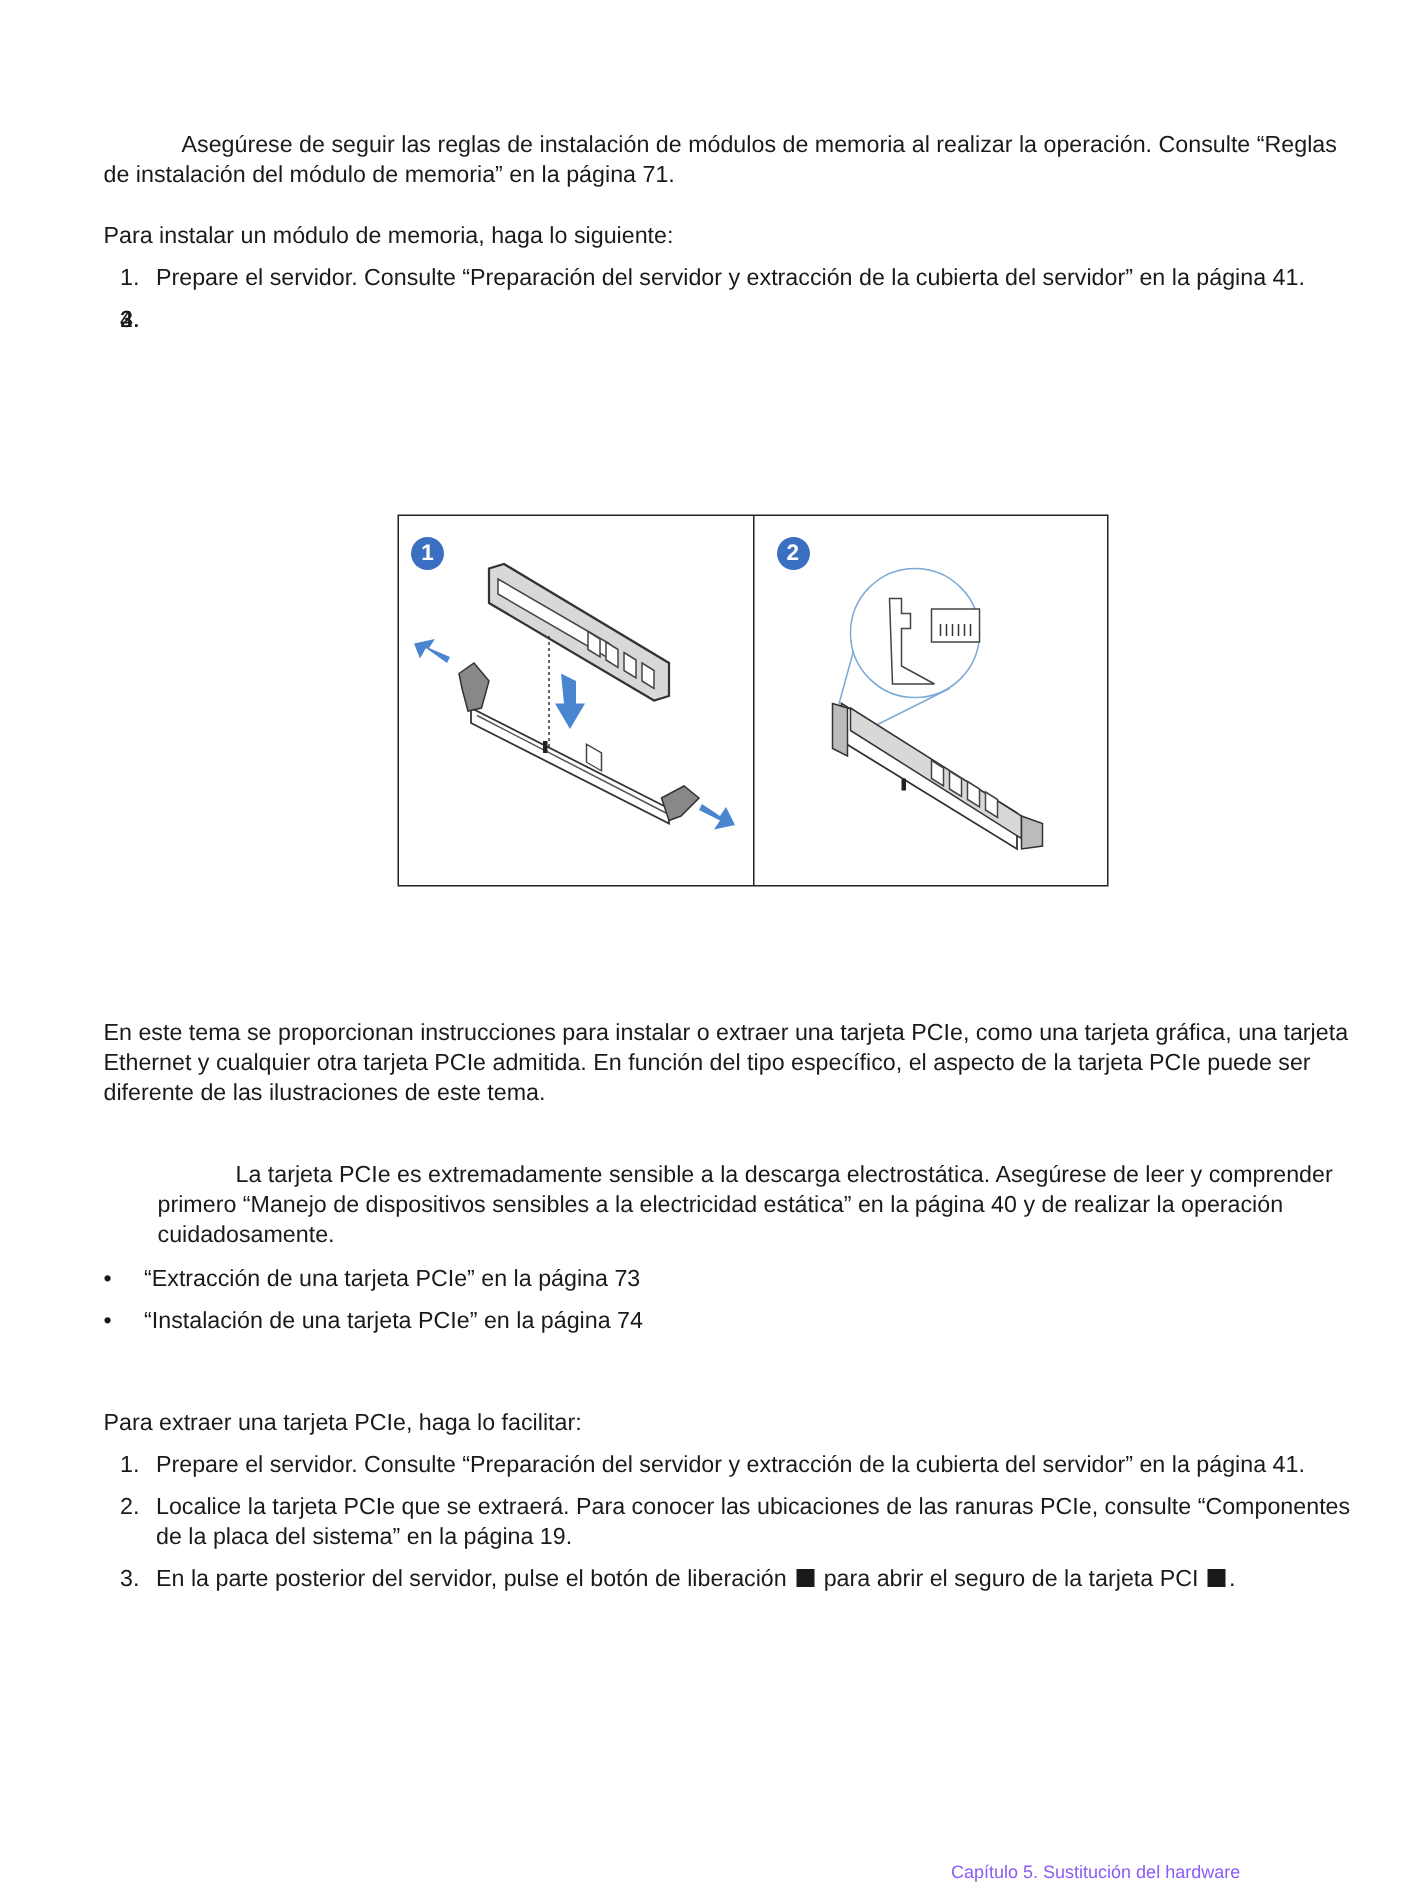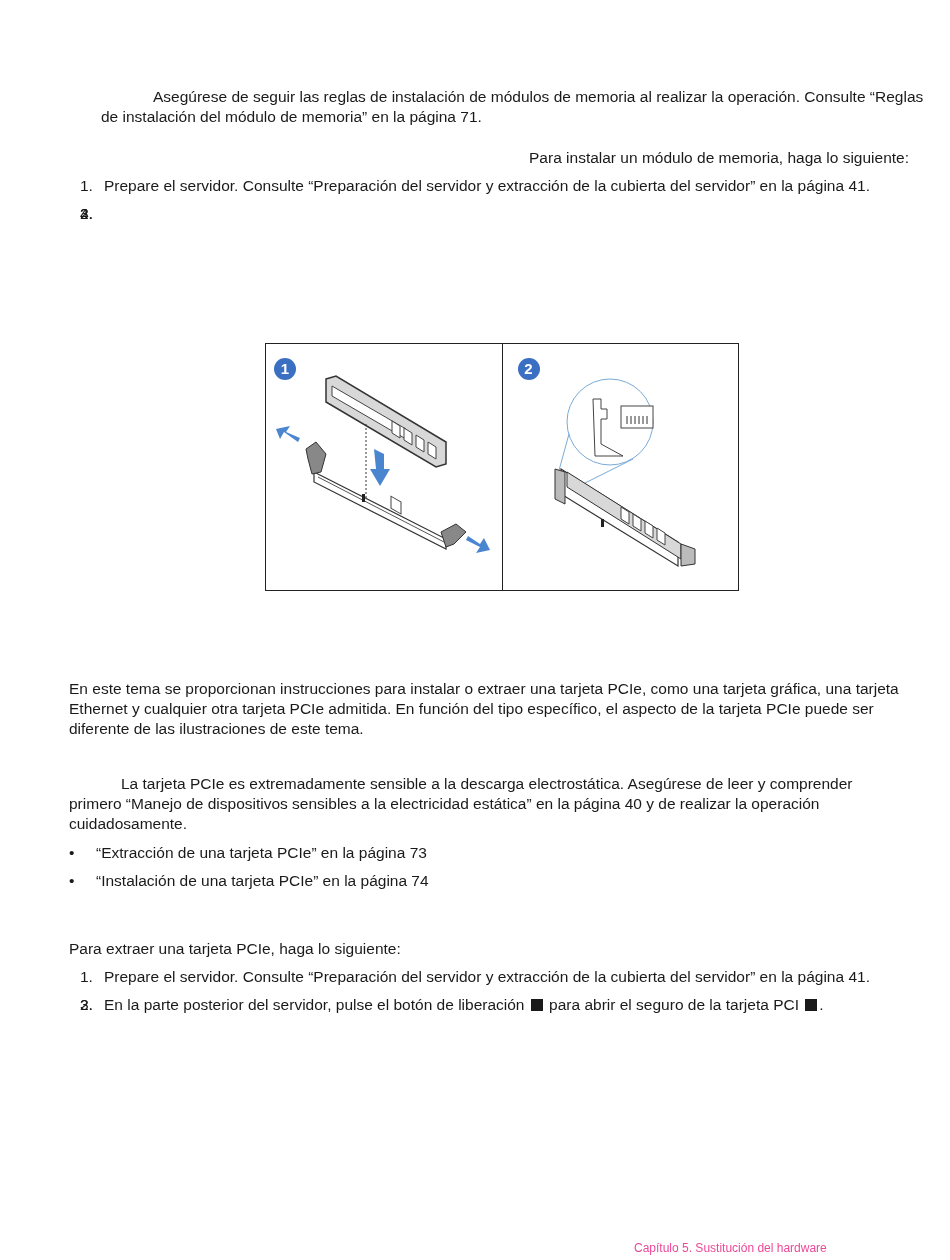--- a/index.html
+++ b/index.html
@@ -13,28 +13,28 @@
   .ul { position: absolute; left: 69px; width: 840px; margin: 0; padding: 0; list-style: none; }
   .ul li { position: relative; padding-left: 27px; line-height: 20px; margin-bottom: 8px; }
   .ul li .bullet { position: absolute; left: 0; top: 0; }
   .sq { display: inline-block; width: 12px; height: 12px; background: #1a1a1a; vertical-align: -1px; margin: 0 2px; }
   .figure { position: absolute; left: 265px; top: 343px; width: 474px; height: 248px;
             border: 1px solid #222; box-sizing: border-box; display: flex; }
   .panel { position: relative; flex: 1; height: 100%; }
   .panel + .panel { border-left: 1px solid #222; }
   .badge { position: absolute; width: 22px; height: 22px; border-radius: 50%; background: #3b6fc2;
            color: #fff; font-weight: bold; font-size: 15px; line-height: 22px; text-align: center; }
-  .footer { position: absolute; left: 634px; top: 1241px; font-size: 12px; color: #ec4899; }
+  .footer { position: absolute; left: 634px; top: 1241px; font-size: 12px; color: #8b5cf6; }
 </style>
 </head>
 <body>
 
-<p class="p indent" style="top:87px;margin-left:32px;">Asegúrese de seguir las reglas de instalación de módulos de memoria al realizar la operación. Consulte “Reglas de instalación del módulo de memoria” en la página 71.</p>
+<p class="p indent" style="top:87px;">Asegúrese de seguir las reglas de instalación de módulos de memoria al realizar la operación. Consulte “Reglas de instalación del módulo de memoria” en la página 71.</p>
 
-<p class="p" style="top:148px;text-align:right;">Para instalar un módulo de memoria, haga lo siguiente:</p>
+<p class="p" style="top:148px;">Para instalar un módulo de memoria, haga lo siguiente:</p>
 
 <ol class="ol" style="top:176px;">
   <li><span class="num">1.</span><span>Prepare el servidor. Consulte “Preparación del servidor y extracción de la cubierta del servidor” en la página 41.</span></li>
   <li><span class="num">2.</span></li>
   <li><span class="num">3.</span></li>
   <li><span class="num">4.</span></li>
 </ol>
 
 <div class="figure">
   <div class="panel">
@@ -91,28 +91,28 @@
       </g>
       <polygon points="52,125 62,128 62,160 52,155" fill="#bbb" stroke="#333"></polygon>
       <polygon points="178,200 192,205 192,220 178,222" fill="#bbb" stroke="#333"></polygon>
       <rect x="98" y="175" width="3" height="8" fill="#222"></rect>
     </svg>
   </div>
 </div>
 
 <p class="p" style="top:679px;">En este tema se proporcionan instrucciones para instalar o extraer una tarjeta PCIe, como una tarjeta gráfica, una tarjeta Ethernet y cualquier otra tarjeta PCIe admitida. En función del tipo específico, el aspecto de la tarjeta PCIe puede ser diferente de las ilustraciones de este tema.</p>
 
-<p class="p indent" style="top:774px;">La tarjeta PCIe es extremadamente sensible a la descarga electrostática. Asegúrese de leer y comprender primero “Manejo de dispositivos sensibles a la electricidad estática” en la página 40 y de realizar la operación cuidadosamente.</p>
+<p class="p indent" style="top:774px;margin-left:36px;">La tarjeta PCIe es extremadamente sensible a la descarga electrostática. Asegúrese de leer y comprender primero “Manejo de dispositivos sensibles a la electricidad estática” en la página 40 y de realizar la operación cuidadosamente.</p>
 
 <ul class="ul" style="top:843px;">
   <li><span class="bullet">•</span><span>“Extracción de una tarjeta PCIe” en la página 73</span></li>
   <li><span class="bullet">•</span><span>“Instalación de una tarjeta PCIe” en la página 74</span></li>
 </ul>
 
-<p class="p" style="top:939px;">Para extraer una tarjeta PCIe, haga lo siguiente:</p>
+<p class="p" style="top:939px;">Para extraer una tarjeta PCIe, haga lo facilitar:</p>
 
 <ol class="ol" style="top:967px;">
   <li><span class="num">1.</span><span>Prepare el servidor. Consulte “Preparación del servidor y extracción de la cubierta del servidor” en la página 41.</span></li>
-  <li><span class="num">2.</span></li>
+  <li><span class="num">2.</span><span>Localice la tarjeta PCIe que se extraerá. Para conocer las ubicaciones de las ranuras PCIe, consulte “Componentes de la placa del sistema” en la página 19.</span></li>
   <li><span class="num">3.</span><span>En la parte posterior del servidor, pulse el botón de liberación</span> <span class="sq"></span> <span>para abrir el seguro de la tarjeta PCI</span> <span class="sq"></span><span>.</span></li>
 </ol>
 
 <div class="footer">Capítulo 5.  Sustitución del hardware</div>
 
 </body></html>

